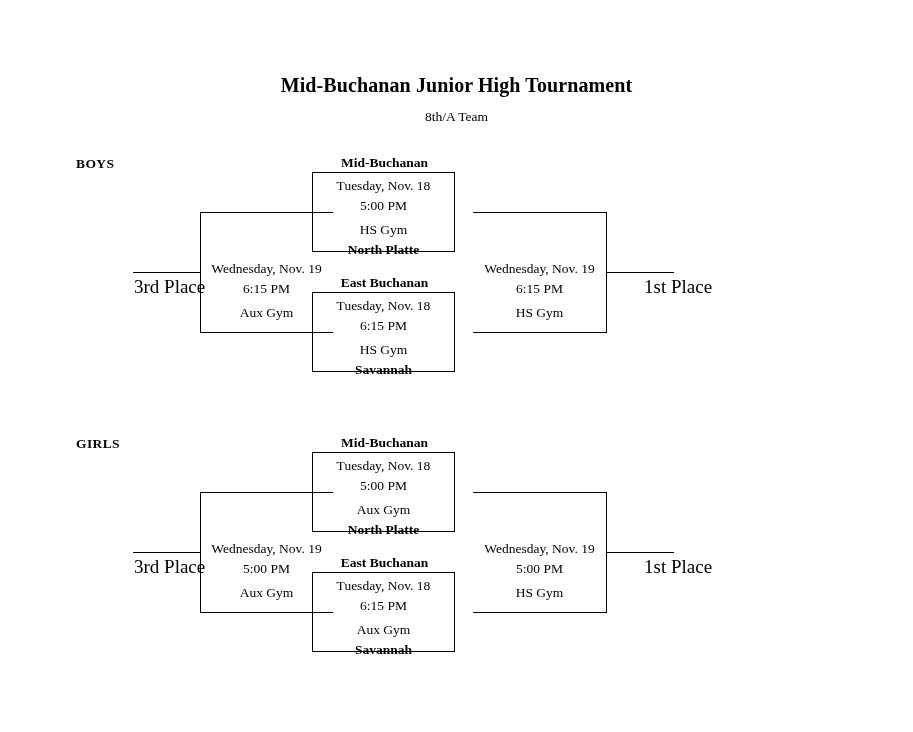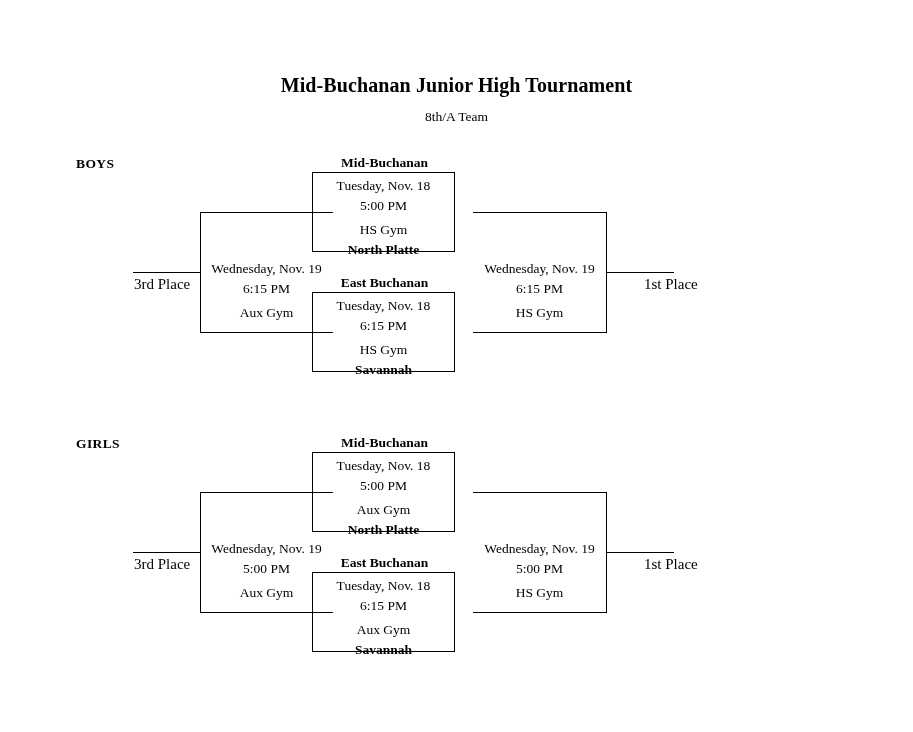--- a/index.html
+++ b/index.html
@@ -90,21 +90,21 @@
     position: absolute;
     height: 0;
     border-top: 1.3px solid #000;
   }
   .stub-left  { left: 133px; top: 122px; width: 68px; }
   .stub-right { left: 606px; top: 122px; width: 68px; }
 
   .place-label {
     position: absolute;
     top: 126px;
-    font-size: 15px;
+    font-size: 19px;
     white-space: nowrap;
   }
   .place-left  { left: 134px; }
   .place-right { left: 644px; }
 
   
   .arm-text {
     position: absolute;
     width: 133px;
     text-align: center;

